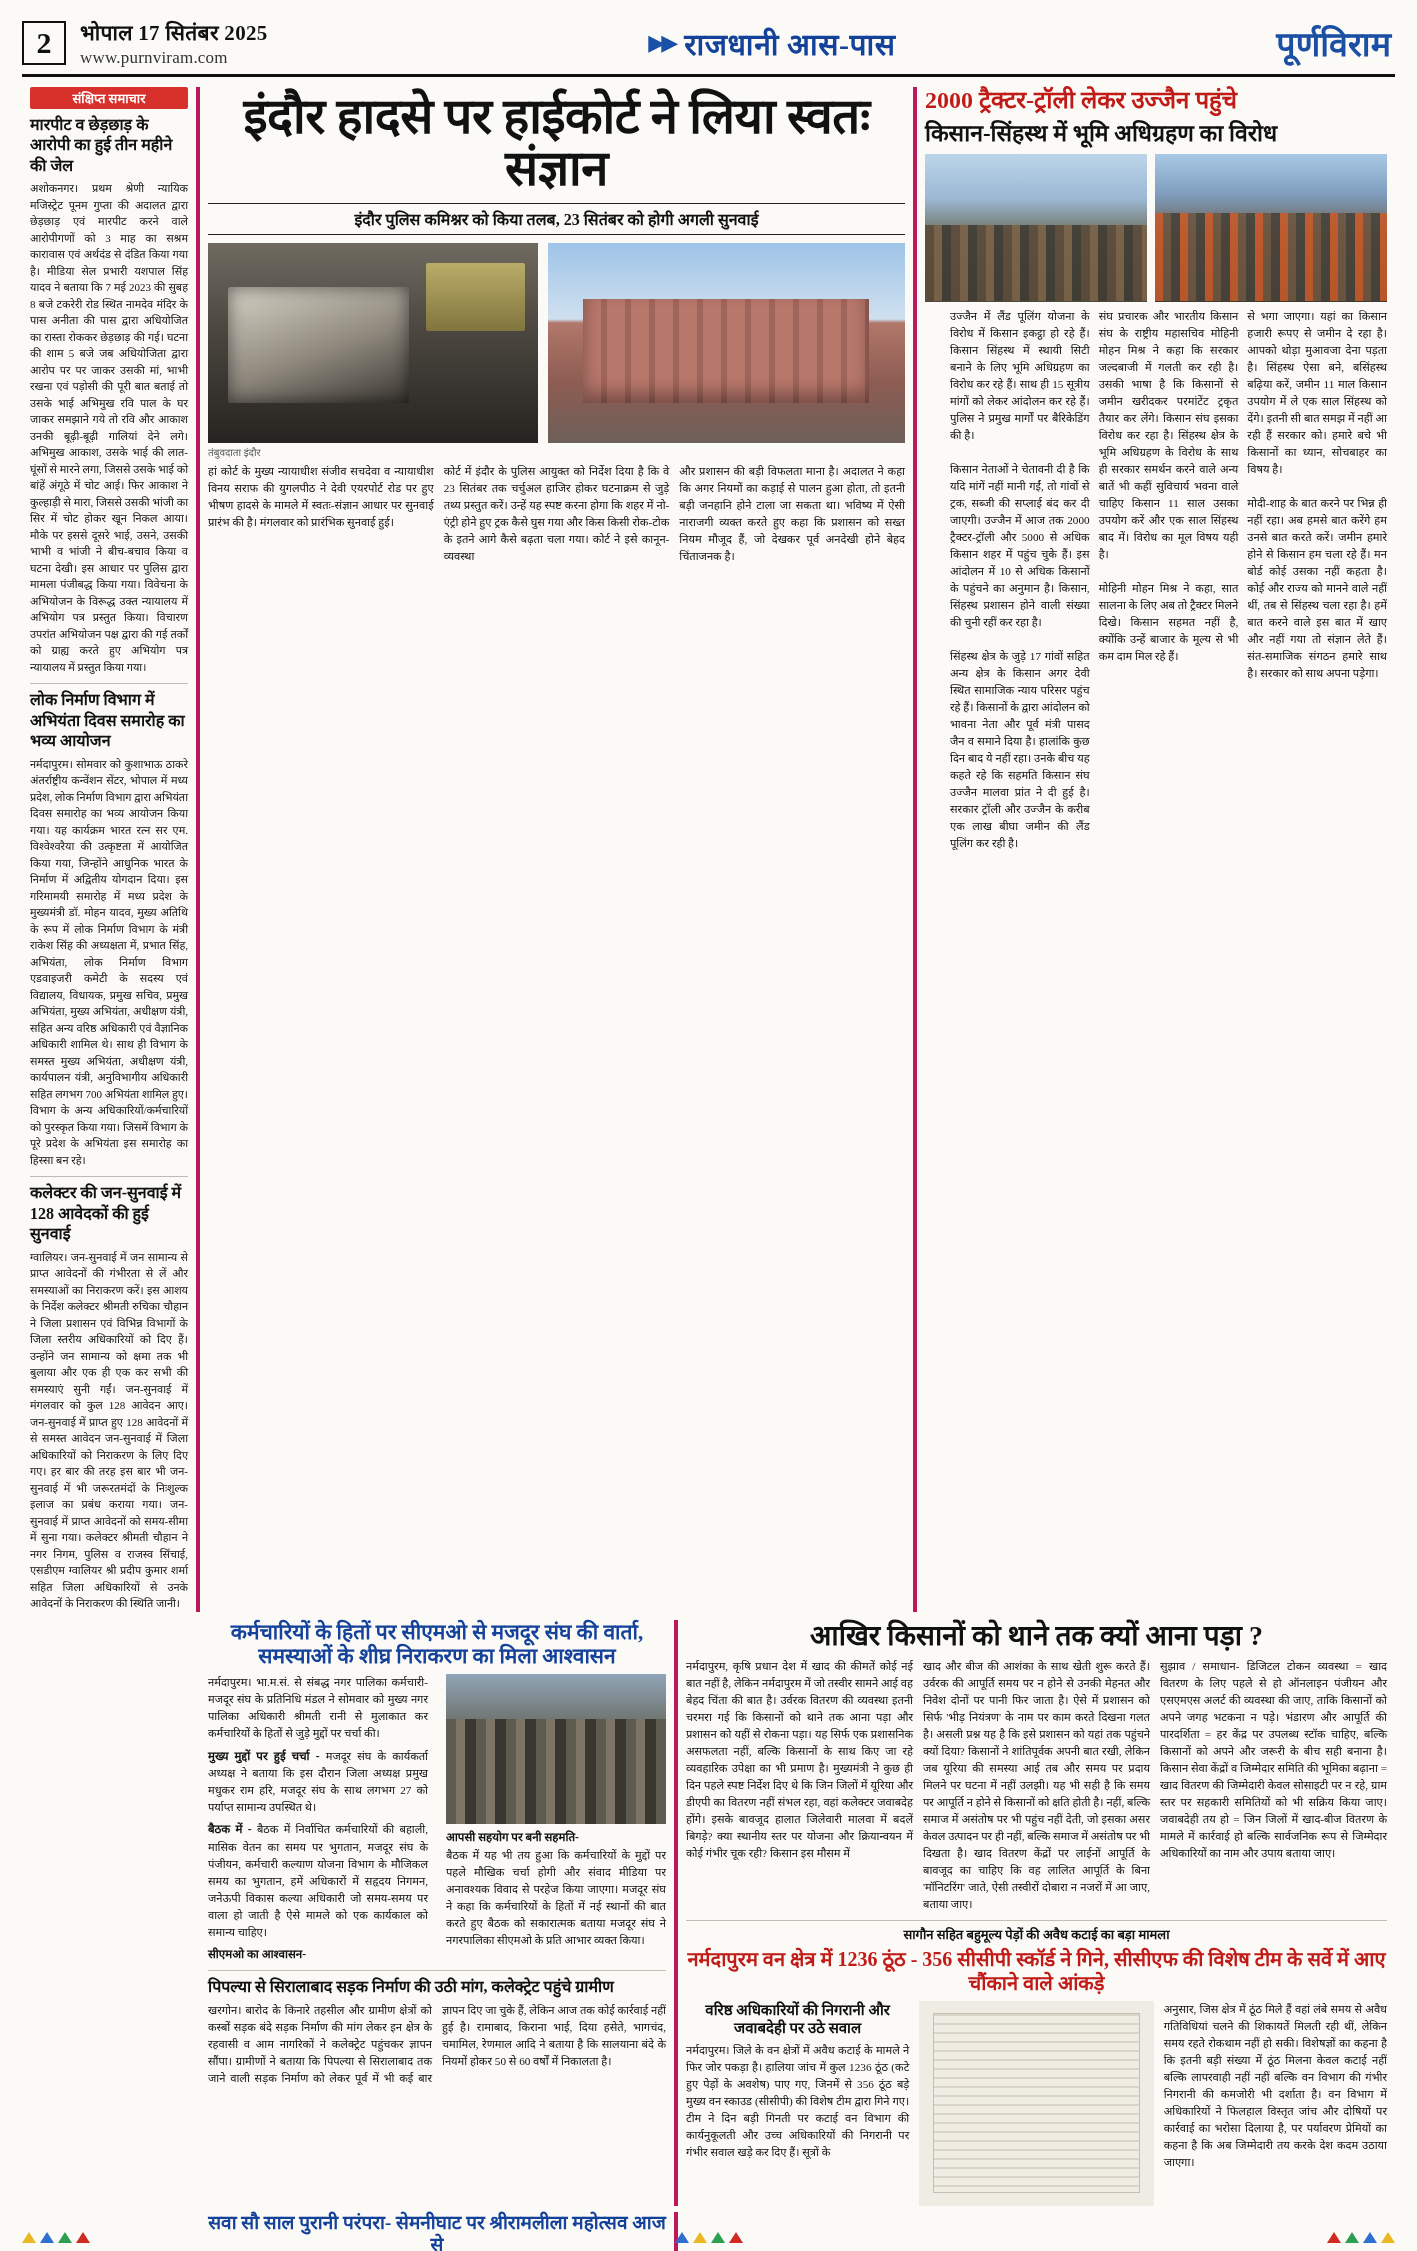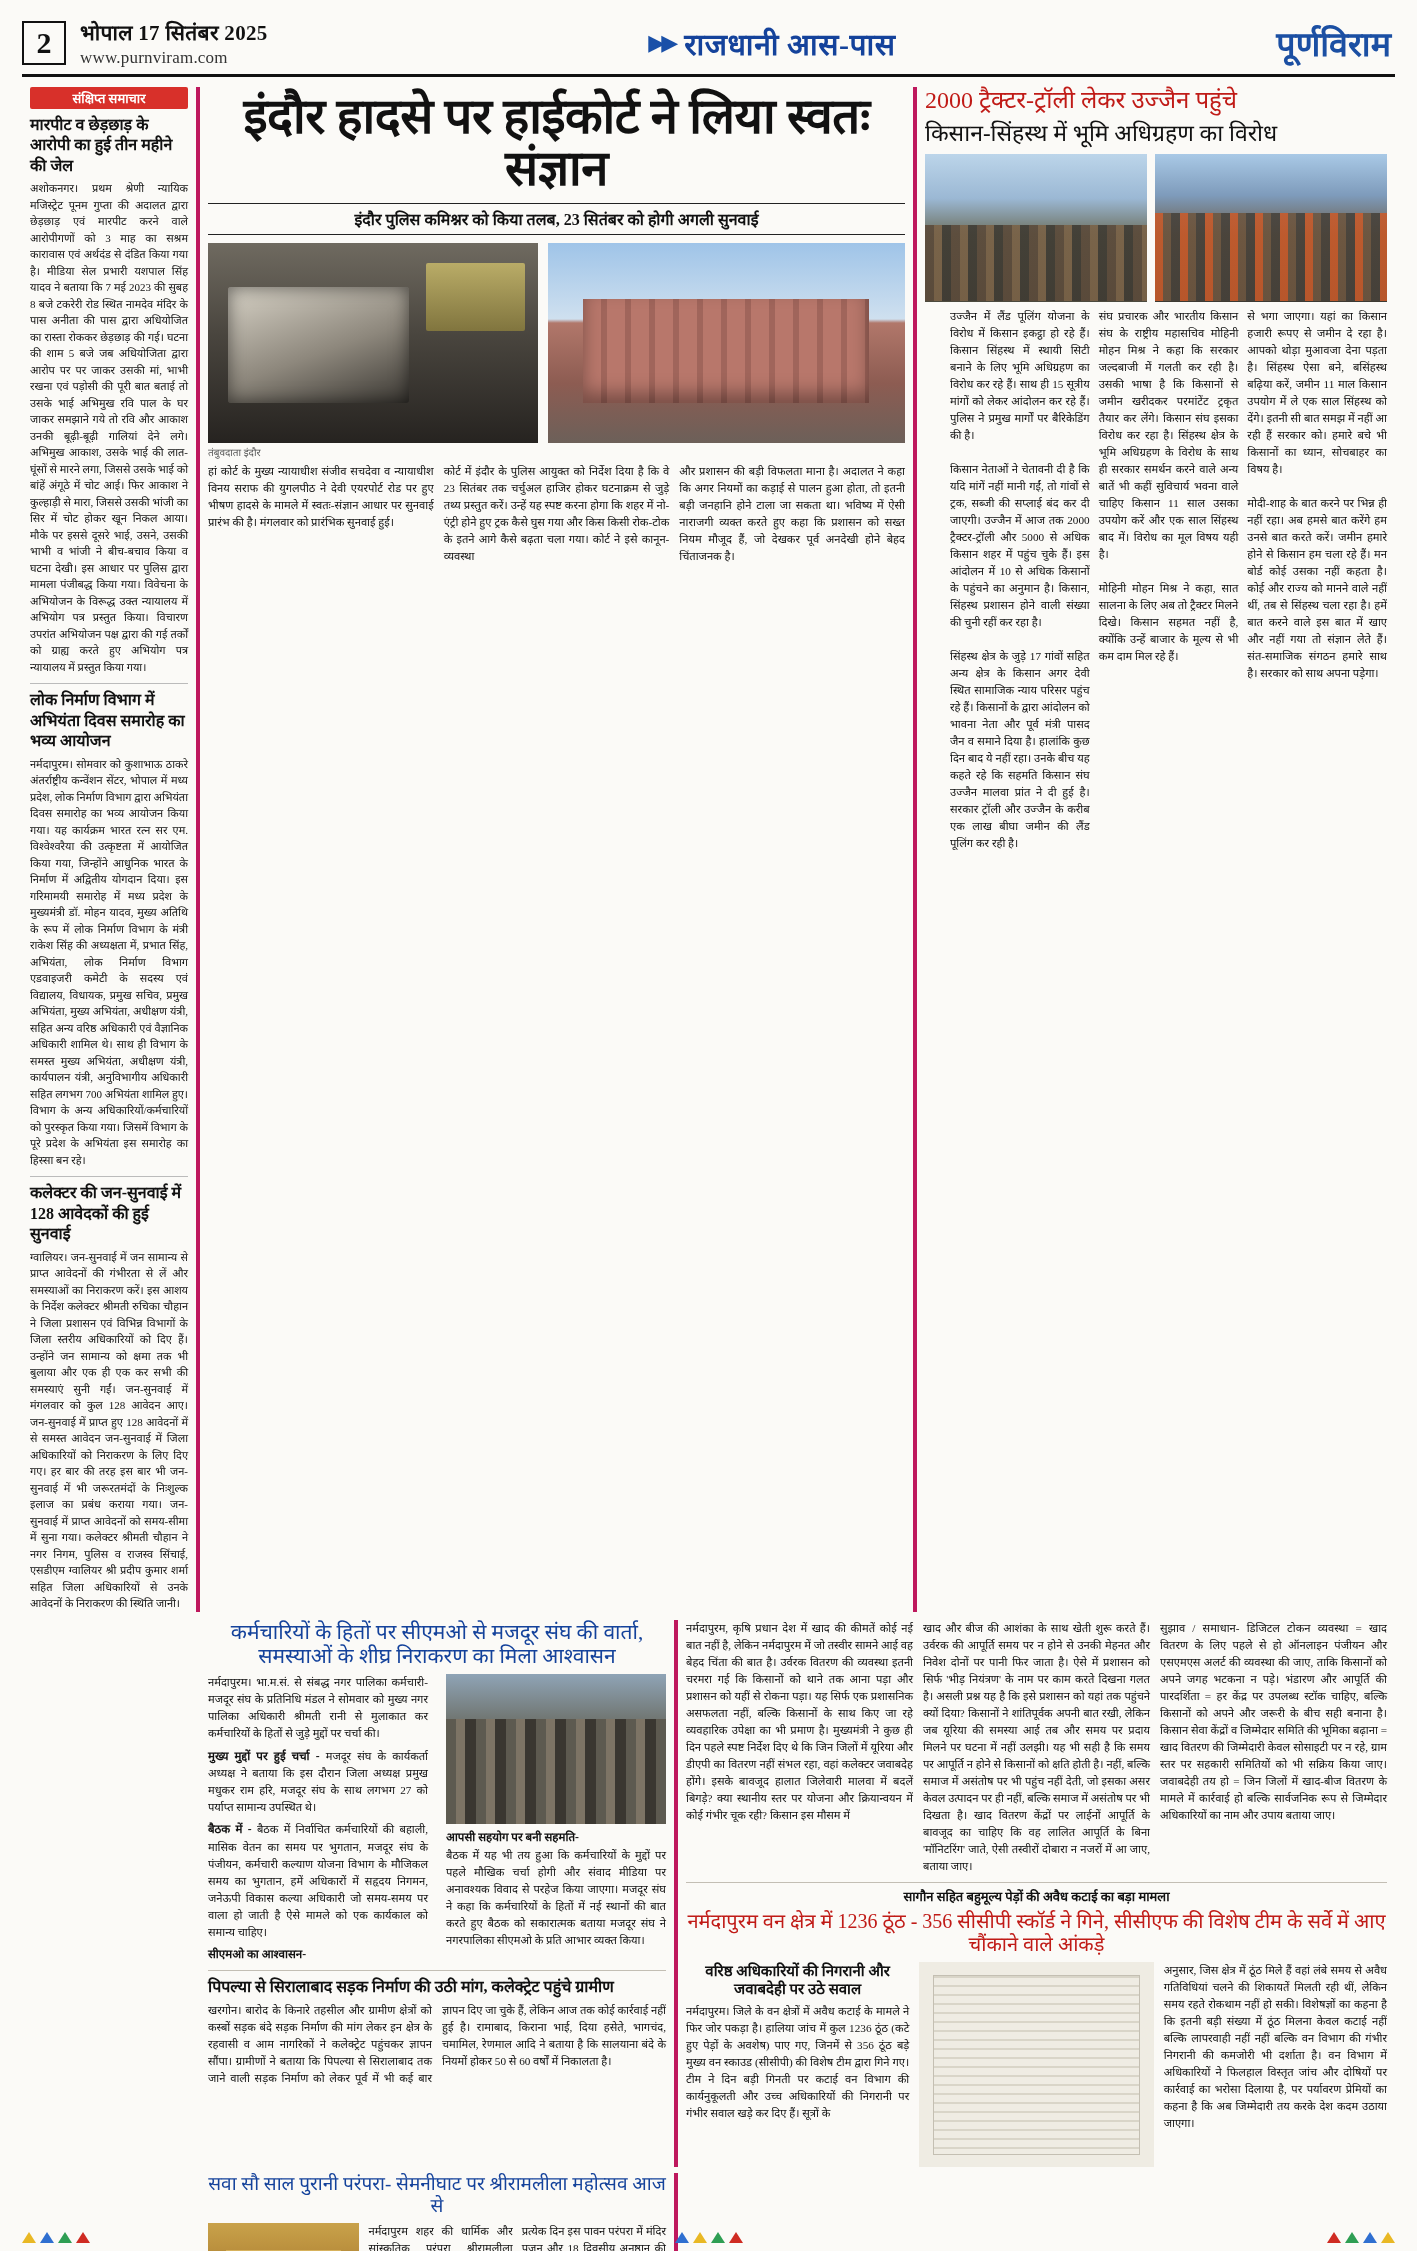--- a/index.html
+++ b/index.html
@@ -77,21 +77,21 @@
     font-size:49px; font-weight:bold; line-height:1.06;
     text-align:center; letter-spacing:-.5px;
     margin:4px 0 8px;
   }
   .lead-sub {
     border-top:1px solid #222; border-bottom:1px solid #222;
     font-size:16px; font-weight:bold; text-align:center;
     padding:4px 2px; margin-bottom:8px;
   }
   .head2 {
-    font-size:25px; font-weight:normal; line-height:1.16; color:#111;
+    font-size:25px; font-weight:bold; line-height:1.16; color:#111;
     text-align:center; margin-bottom:6px;
   }
   .head2.blue { color:#14429b; }
   .head-red { color:#c01b17; }
   .head3 {
     font-size:20px; font-weight:bold; line-height:1.2; margin-bottom:5px;
   }
   .kicker {
     font-size:13px; font-weight:bold; text-align:center; line-height:1.3;
     margin-bottom:4px;
@@ -291,20 +291,21 @@
 
       <div class="thin-rule"></div>
 
       <div>
         <div class="head3" style="text-align:left; font-size:16px;">पिपल्या से सिरालाबाद सड़क निर्माण की उठी मांग, कलेक्ट्रेट पहुंचे ग्रामीण</div>
         <div class="body-text two-col-text">खरगोन। बारोद के किनारे तहसील और ग्रामीण क्षेत्रों को कस्बों सड़क बंदे सड़क निर्माण की मांग लेकर इन क्षेत्र के रहवासी व आम नागरिकों ने कलेक्ट्रेट पहुंचकर ज्ञापन सौंपा। ग्रामीणों ने बताया कि पिपल्या से सिरालाबाद तक जाने वाली सड़क निर्माण को लेकर पूर्व में भी कई बार ज्ञापन दिए जा चुके हैं, लेकिन आज तक कोई कार्रवाई नहीं हुई है। रामाबाद, किराना भाई, दिया हसेते, भागचंद, चमामिल, रेणमाल आदि ने बताया है कि सालयाना बंदे के नियमों होकर 50 से 60 वर्षों में निकालता है।</div>
       </div>
     </div>
 
     <div class="col" style="grid-column: 4 / span 3;">
+      <div class="head2" style="font-size:28px;">आखिर किसानों को थाने तक क्यों आना पड़ा ?</div>
       <div style="display:grid; grid-template-columns:1fr 1fr 1fr; gap:10px;">
         <div class="body-text">नर्मदापुरम, कृषि प्रधान देश में खाद की कीमतें कोई नई बात नहीं है, लेकिन नर्मदापुरम में जो तस्वीर सामने आई वह बेहद चिंता की बात है। उर्वरक वितरण की व्यवस्था इतनी चरमरा गई कि किसानों को थाने तक आना पड़ा और प्रशासन को यहीं से रोकना पड़ा। यह सिर्फ एक प्रशासनिक असफलता नहीं, बल्कि किसानों के साथ किए जा रहे व्यवहारिक उपेक्षा का भी प्रमाण है। मुख्यमंत्री ने कुछ ही दिन पहले स्पष्ट निर्देश दिए थे कि जिन जिलों में यूरिया और डीएपी का वितरण नहीं संभल रहा, वहां कलेक्टर जवाबदेह होंगे। इसके बावजूद हालात जिलेवारी मालवा में बदलें बिगड़े? क्या स्थानीय स्तर पर योजना और क्रियान्वयन में कोई गंभीर चूक रही? किसान इस मौसम में</div>
         <div class="body-text">खाद और बीज की आशंका के साथ खेती शुरू करते हैं। उर्वरक की आपूर्ति समय पर न होने से उनकी मेहनत और निवेश दोनों पर पानी फिर जाता है। ऐसे में प्रशासन को सिर्फ 'भीड़ नियंत्रण' के नाम पर काम करते दिखना गलत है। असली प्रश्न यह है कि इसे प्रशासन को यहां तक पहुंचने क्यों दिया? किसानों ने शांतिपूर्वक अपनी बात रखी, लेकिन जब यूरिया की समस्या आई तब और समय पर प्रदाय मिलने पर घटना में नहीं उलझी। यह भी सही है कि समय पर आपूर्ति न होने से किसानों को क्षति होती है। नहीं, बल्कि समाज में असंतोष पर भी पहुंच नहीं देती, जो इसका असर केवल उत्पादन पर ही नहीं, बल्कि समाज में असंतोष पर भी दिखता है। खाद वितरण केंद्रों पर लाईनों आपूर्ति के बावजूद का चाहिए कि वह लालित आपूर्ति के बिना 'मॉनिटरिंग' जाते, ऐसी तस्वीरों दोबारा न नजरों में आ जाए, बताया जाए।</div>
         <div class="body-text">सुझाव / समाधान- डिजिटल टोकन व्यवस्था = खाद वितरण के लिए पहले से हो ऑनलाइन पंजीयन और एसएमएस अलर्ट की व्यवस्था की जाए, ताकि किसानों को अपने जगह भटकना न पड़े। भंडारण और आपूर्ति की पारदर्शिता = हर केंद्र पर उपलब्ध स्टॉक चाहिए, बल्कि किसानों को अपने और जरूरी के बीच सही बनाना है। किसान सेवा केंद्रों व जिम्मेदार समिति की भूमिका बढ़ाना = खाद वितरण की जिम्मेदारी केवल सोसाइटी पर न रहे, ग्राम स्तर पर सहकारी समितियों को भी सक्रिय किया जाए। जवाबदेही तय हो = जिन जिलों में खाद-बीज वितरण के मामले में कार्रवाई हो बल्कि सार्वजनिक रूप से जिम्मेदार अधिकारियों का नाम और उपाय बताया जाए।</div>
       </div>
 
       <div class="thin-rule"></div>
 
       <div>
         <div class="kicker">सागौन सहित बहुमूल्य पेड़ों की अवैध कटाई का बड़ा मामला</div>

